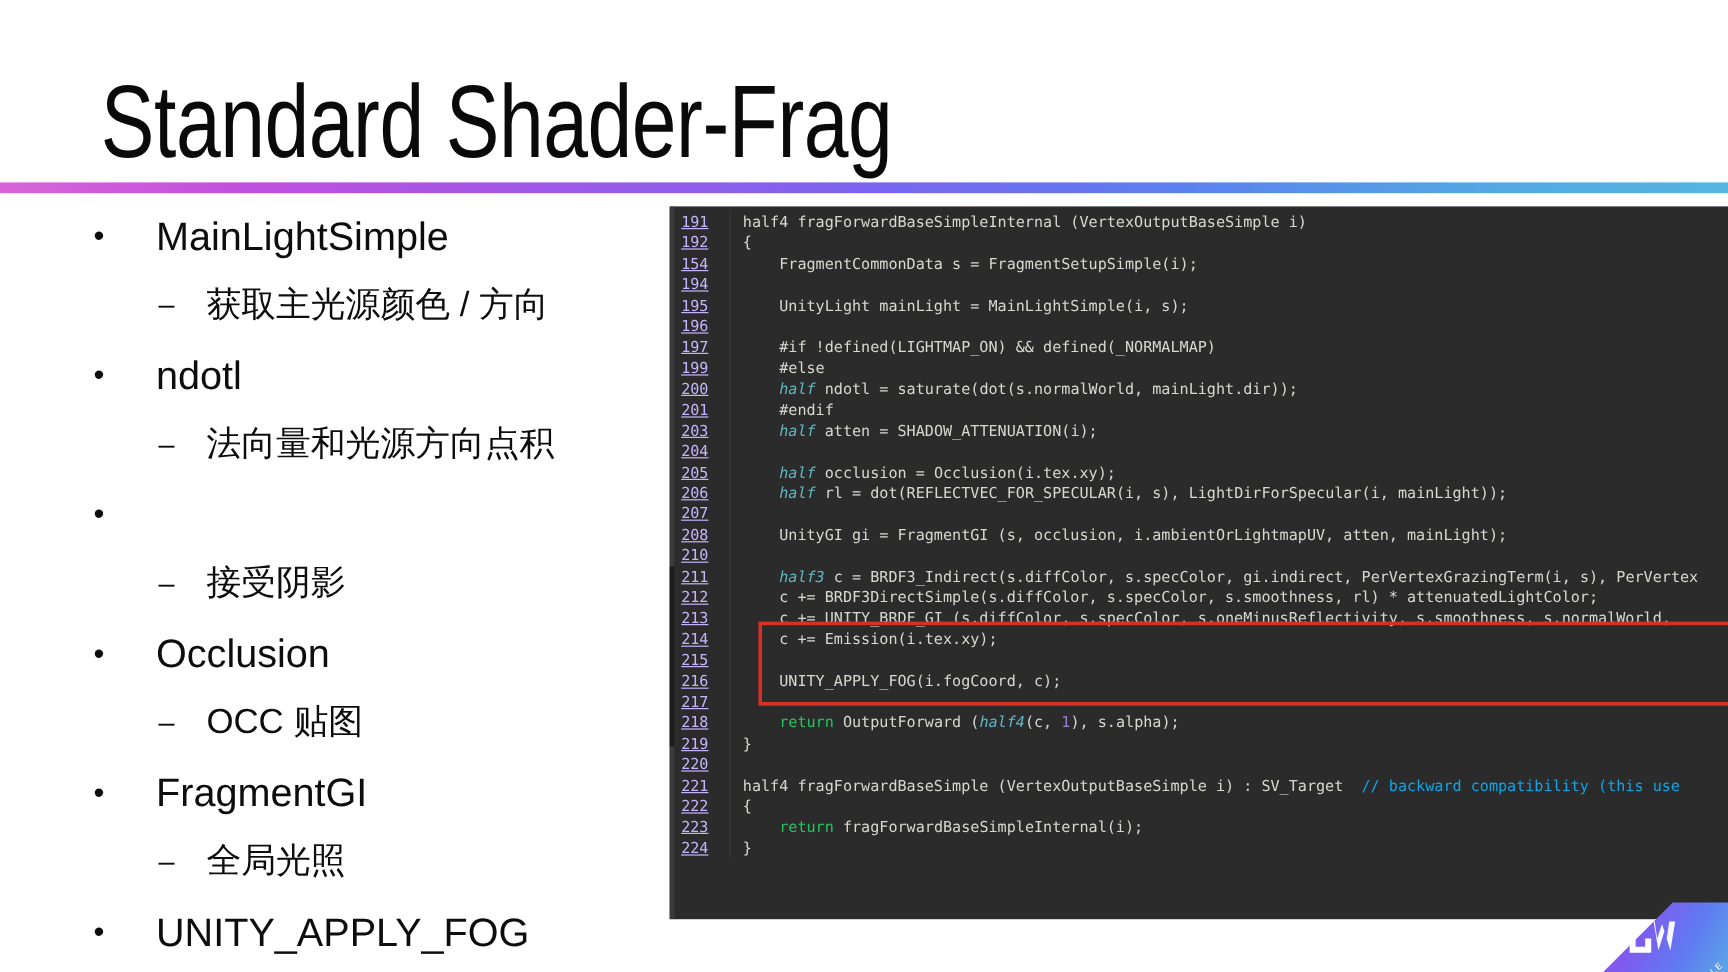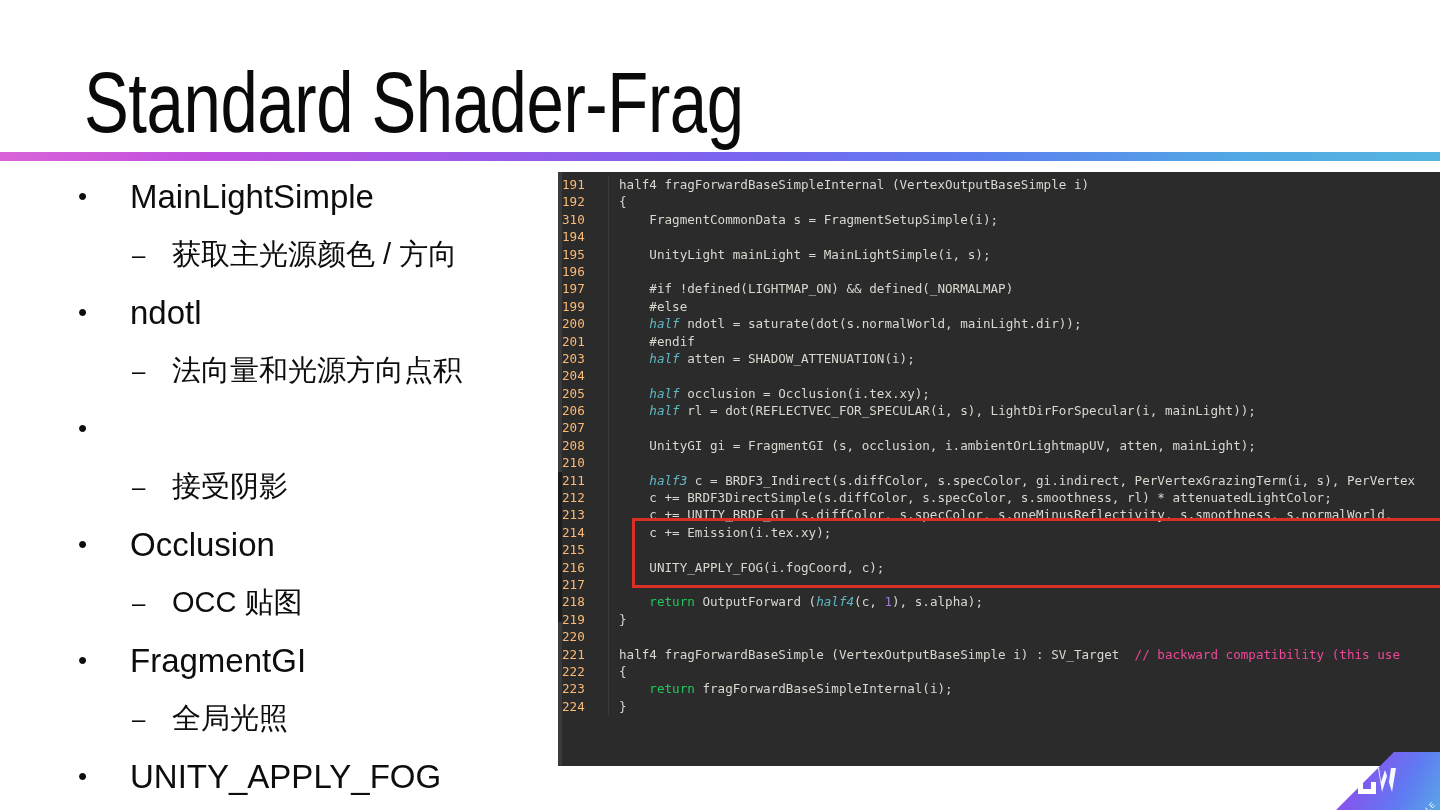--- a/index.html
+++ b/index.html
@@ -53,31 +53,31 @@
   #code-scroll-thumb{
     position:absolute;left:0;top:300px;width:4px;height:150px;background:#1d1d1d;
   }
   #code-rows{
     position:absolute;left:4px;top:4px;right:0;
   }
   .code-row{
     display:flex;height:17.4px;line-height:17.4px;font-size:12.6px;white-space:pre;
   }
   .ln{
-    width:46px;flex:0 0 46px;text-align:left;padding-right:12px;
-    color:#fdba74;box-sizing:border-box;
+    width:46px;flex:0 0 46px;text-align:center;padding-right:12px;
+    color:#c4b5fd;box-sizing:border-box;text-decoration:underline;
   }
   .gutter{
     width:6px;flex:0 0 6px;border-left:1px solid #3b3b3b;
   }
   .src{color:#d8d8d0;flex:1 1 auto;padding-left:4px;}
   .kw{color:#5fb8c4;font-style:italic;}
   .ret{color:#22c55e;}
   .num{color:#9b7fd4;}
-  .cmt{color:#ec4899;}
+  .cmt{color:#0ea5e9;}
   
   #code-highlight-box{
     position:absolute;left:74px;top:346px;width:826px;height:70px;
     border:3px solid #d93025;box-sizing:border-box;pointer-events:none;
   }
   
   #corner-logo{
     position:absolute;right:0;bottom:0;width:104px;height:58px;overflow:hidden;
   }
   #corner-logo .tri2{
@@ -151,21 +151,21 @@
     </div>
   </div>
 
 <div id="code-panel">
   <div id="code-scroll-track">
     <div id="code-scroll-thumb"></div>
   </div>
   <div id="code-rows">
       <div class="code-row"><span class="ln">191</span><span class="gutter"></span><span class="src"><span>half4 fragForwardBaseSimpleInternal (VertexOutputBaseSimple i)</span></span></div>
       <div class="code-row"><span class="ln">192</span><span class="gutter"></span><span class="src"><span>{</span></span></div>
-      <div class="code-row"><span class="ln">310</span><span class="gutter"></span><span class="src"><span>    FragmentCommonData s = FragmentSetupSimple(i);</span></span></div>
+      <div class="code-row"><span class="ln">154</span><span class="gutter"></span><span class="src"><span>    FragmentCommonData s = FragmentSetupSimple(i);</span></span></div>
       <div class="code-row"><span class="ln">194</span><span class="gutter"></span><span class="src"><span></span></span></div>
       <div class="code-row"><span class="ln">195</span><span class="gutter"></span><span class="src"><span>    UnityLight mainLight = MainLightSimple(i, s);</span></span></div>
       <div class="code-row"><span class="ln">196</span><span class="gutter"></span><span class="src"><span></span></span></div>
       <div class="code-row"><span class="ln">197</span><span class="gutter"></span><span class="src"><span>    #if !defined(LIGHTMAP_ON) &amp;&amp; defined(_NORMALMAP)</span></span></div>
       <div class="code-row"><span class="ln">199</span><span class="gutter"></span><span class="src"><span>    #else</span></span></div>
       <div class="code-row"><span class="ln">200</span><span class="gutter"></span><span class="src"><span>    </span><span class="kw">half</span><span> ndotl = saturate(dot(s.normalWorld, mainLight.dir));</span></span></div>
       <div class="code-row"><span class="ln">201</span><span class="gutter"></span><span class="src"><span>    #endif</span></span></div>
       <div class="code-row"><span class="ln">203</span><span class="gutter"></span><span class="src"><span>    </span><span class="kw">half</span><span> atten = SHADOW_ATTENUATION(i);</span></span></div>
       <div class="code-row"><span class="ln">204</span><span class="gutter"></span><span class="src"><span></span></span></div>
       <div class="code-row"><span class="ln">205</span><span class="gutter"></span><span class="src"><span>    </span><span class="kw">half</span><span> occlusion = Occlusion(i.tex.xy);</span></span></div>

